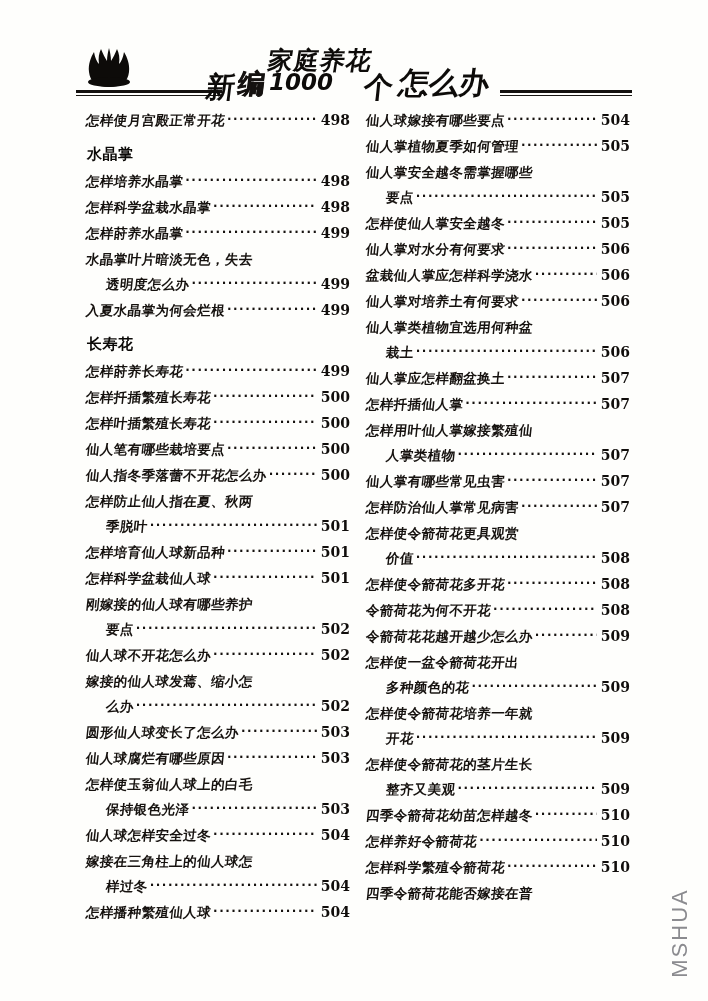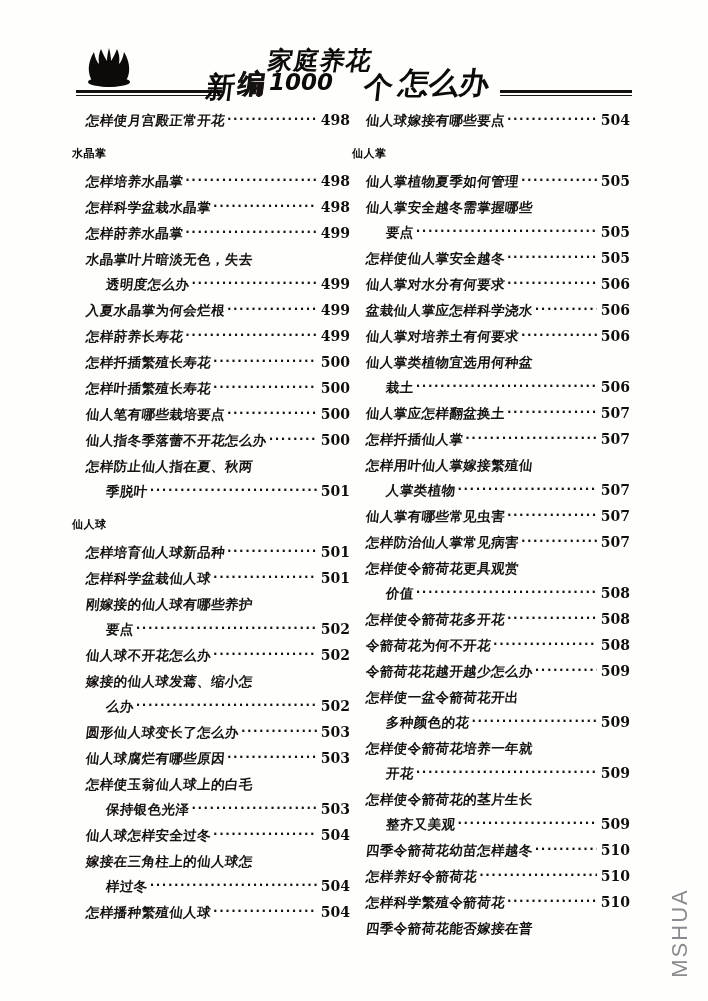--- a/index.html
+++ b/index.html
@@ -123,25 +123,25 @@
   .column {
     position: absolute;
     top: 0;
     width: 278px;
   }
   #col-left  { left: 72px; }
   #col-right { left: 352px; }
 
   .toc-heading {
     font-family: "DejaVu Sans", sans-serif;
-    font-size: 11px;
+    font-size: 15px;
     font-weight: bold;
     color: #0b0907;
     letter-spacing: 0.5px;
-    margin: 9px 0 4px 0;
+    margin: 9px 0 4px 15px;
     line-height: 22px;
     white-space: nowrap;
   }
 
   .toc-entry {
     display: flex;
     align-items: baseline;
     font-size: 13.5px;
     line-height: 25px;
     padding-left: 14px;
@@ -264,20 +264,21 @@
         <div class="toc-entry cont">
           <span class="title-text">透明度怎么办</span>
           <span class="dots">········································</span>
           <span class="pg">499</span>
         </div>
         <div class="toc-entry">
           <span class="title-text">入夏水晶掌为何会烂根</span>
           <span class="dots">········································</span>
           <span class="pg">499</span>
         </div>
+        <div class="toc-heading">长寿花</div>
         <div class="toc-entry">
           <span class="title-text">怎样莳养长寿花</span>
           <span class="dots">········································</span>
           <span class="pg">499</span>
         </div>
         <div class="toc-entry">
           <span class="title-text">怎样扦插繁殖长寿花</span>
           <span class="dots">········································</span>
           <span class="pg">500</span>
         </div>
@@ -297,21 +298,20 @@
           <span class="pg">500</span>
         </div>
         <div class="toc-entry nopage">
           <span class="title-text">怎样防止仙人指在夏、秋两</span>
         </div>
         <div class="toc-entry cont">
           <span class="title-text">季脱叶</span>
           <span class="dots">········································</span>
           <span class="pg">501</span>
         </div>
-        <div class="toc-heading">仙人球</div>
         <div class="toc-entry">
           <span class="title-text">怎样培育仙人球新品种</span>
           <span class="dots">········································</span>
           <span class="pg">501</span>
         </div>
         <div class="toc-entry">
           <span class="title-text">怎样科学盆栽仙人球</span>
           <span class="dots">········································</span>
           <span class="pg">501</span>
         </div>
@@ -372,21 +372,20 @@
           <span class="dots">········································</span>
           <span class="pg">504</span>
         </div>
       </div>
     <div class="column" id="col-right">
         <div class="toc-entry">
           <span class="title-text">仙人球嫁接有哪些要点</span>
           <span class="dots">········································</span>
           <span class="pg">504</span>
         </div>
-        <div class="toc-heading">仙人掌</div>
         <div class="toc-entry">
           <span class="title-text">仙人掌植物夏季如何管理</span>
           <span class="dots">········································</span>
           <span class="pg">505</span>
         </div>
         <div class="toc-entry nopage">
           <span class="title-text">仙人掌安全越冬需掌握哪些</span>
         </div>
         <div class="toc-entry cont">
           <span class="title-text">要点</span>

